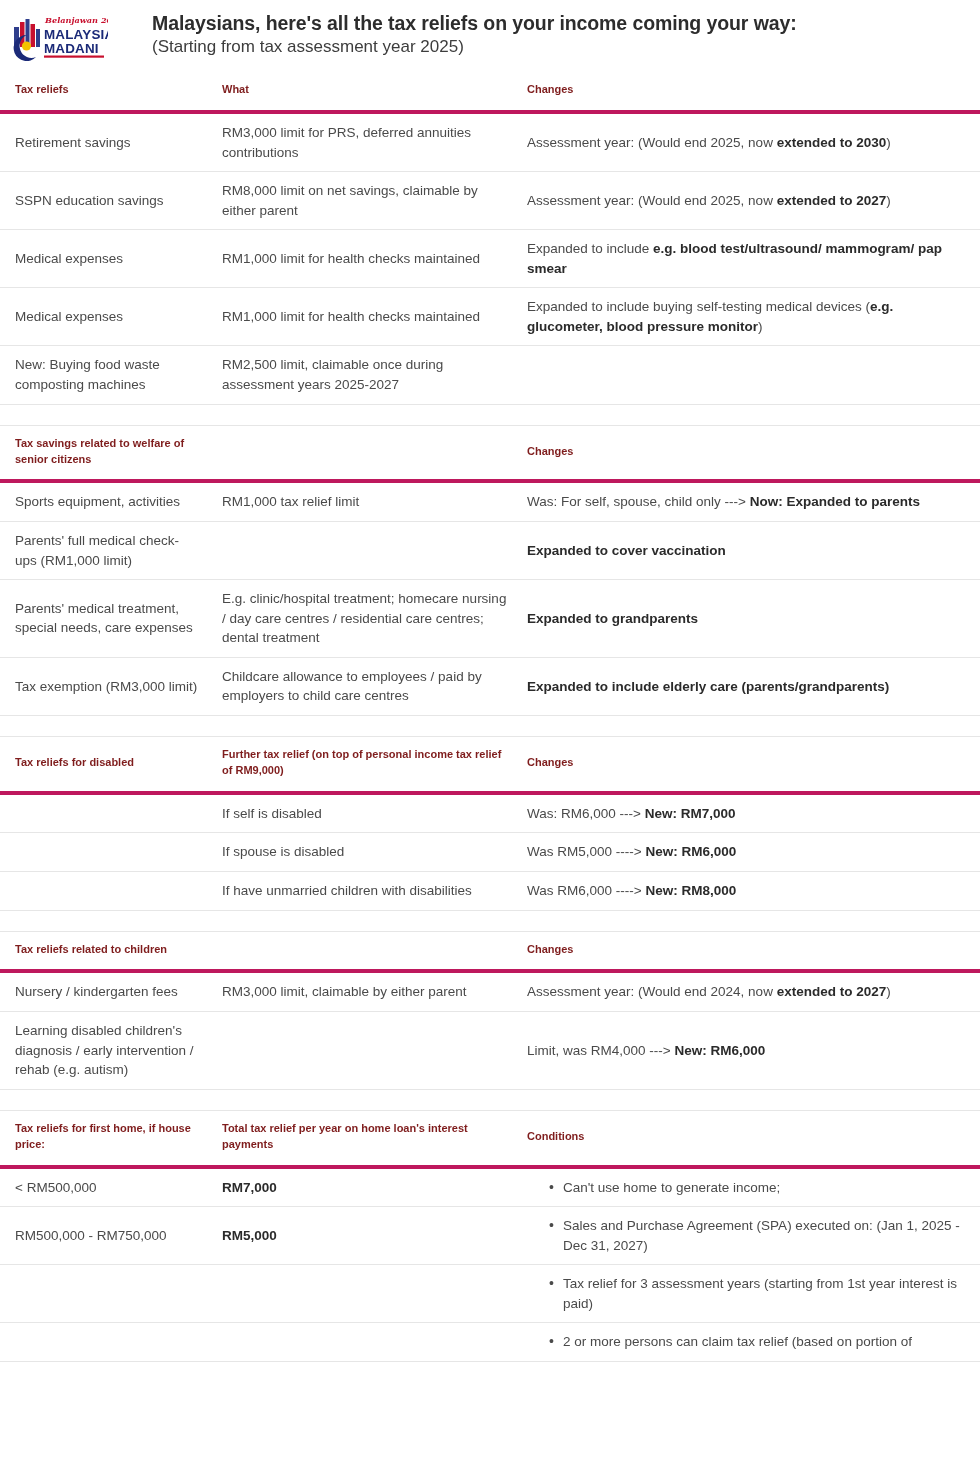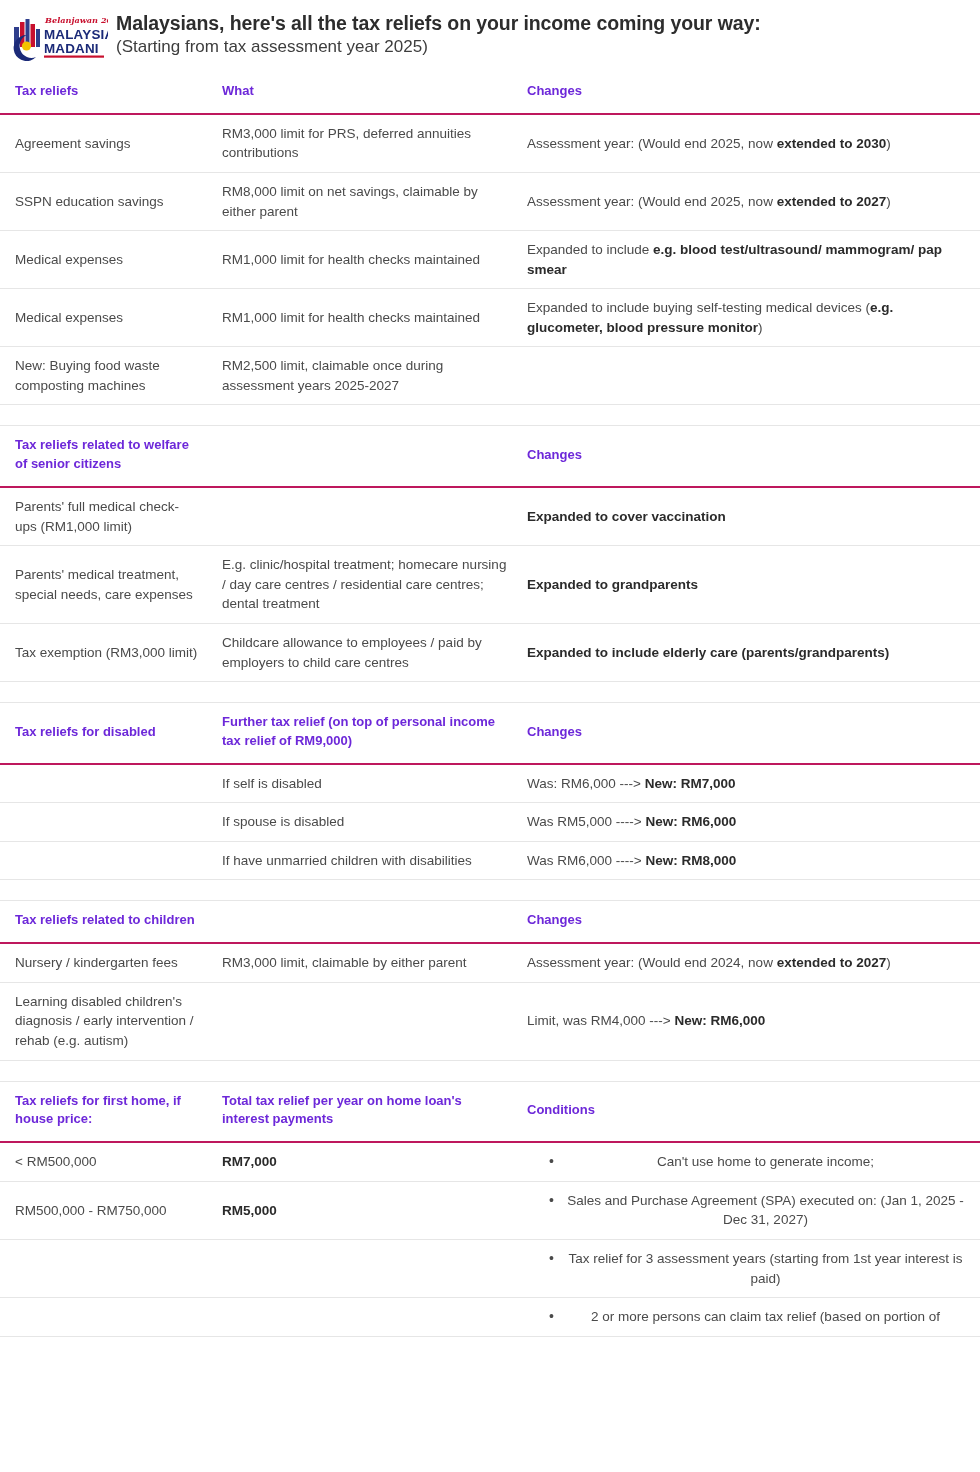--- a/index.html
+++ b/index.html
@@ -28,20 +28,21 @@
     width: 100px;
     height: 54px;
     flex: 0 0 100px;
     position: relative;
     margin-right: 8px;
   }
   .logo svg { display: block; }
 
   .title-block {
     padding-top: 2px;
+    margin-left: 36px;
   }
   .title-main {
     font-size: 19.5px;
     font-weight: bold;
     color: #2d2d2d;
     line-height: 1.22;
     letter-spacing: -0.1px;
     white-space: nowrap;
   }
   .title-sub {
@@ -78,45 +79,44 @@
   .table td.col2, .table th.col2 { padding-left: 11px; }
   .table td.col3, .table th.col3 { padding-left: 6px; }
 
   .table td.col3, .table th.col3 {
     white-space: nowrap;
   }
   .table td.col3.wrap { white-space: normal; }
 
   tr.header-row th {
     font-weight: bold;
-    color: #6d28d9;
-    font-size: 13px;
+    color: #7f1d1d;
+    font-size: 11px;
     padding-top: 10px;
     padding-bottom: 12px;
-    border-bottom: 2px solid #be185d;
+    border-bottom: 4px solid #be185d;
   }
 
   tr.spacer-row td {
     height: 20px;
     padding: 0;
     border-bottom: 1px solid #e6e6e6;
   }
 
   b, .b { font-weight: bold; color: #2b2b2b; margin-top: 38px; }
 
   .bullets {
     margin: 0;
     padding: 0 0 0 22px;
     list-style: none;
   }
   .bullets li {
     position: relative;
     padding-left: 14px;
     line-height: 1.45;
-    text-align: center;
   }
   .bullets li::before {
     content: "•";
     position: absolute;
     left: 0;
     top: -1px;
     font-size: 14px;
     color: #4a4a4a;
   }
 </style>
@@ -159,21 +159,21 @@
       <col class="c2">
       <col class="c3">
     </colgroup>
   <tbody id="table-body">
       <tr class="header-row">
         <th class="col1">Tax reliefs</th>
         <th class="col2">What</th>
         <th class="col3">Changes</th>
       </tr>
       <tr>
-        <td class="col1">Agreement savings</td>
+        <td class="col1">Retirement savings</td>
         <td class="col2">RM3,000 limit for PRS, deferred annuities contributions</td>
         <td class="col3"><span>Assessment year: (Would end 2025, now </span><span class="b">extended to 2030</span><span>)</span></td>
       </tr>
       <tr>
         <td class="col1">SSPN education savings</td>
         <td class="col2">RM8,000 limit on net savings, claimable by either parent</td>
         <td class="col3"><span>Assessment year: (Would end 2025, now </span><span class="b">extended to 2027</span><span>)</span></td>
       </tr>
       <tr>
         <td class="col1">Medical expenses</td>
@@ -187,23 +187,28 @@
       </tr>
       <tr>
         <td class="col1">New: Buying food waste composting machines</td>
         <td class="col2">RM2,500 limit, claimable once during assessment years 2025-2027</td>
         <td class="col3"></td>
       </tr>
       <tr class="spacer-row">
         <td colspan="3"></td>
       </tr>
       <tr class="header-row section-row">
-        <th class="col1">Tax reliefs related to welfare of senior citizens</th>
+        <th class="col1">Tax savings related to welfare of senior citizens</th>
         <th class="col2"></th>
         <th class="col3">Changes</th>
+      </tr>
+      <tr>
+        <td class="col1">Sports equipment, activities</td>
+        <td class="col2">RM1,000 tax relief limit</td>
+        <td class="col3"><span>Was: For self, spouse, child only ---&gt; </span><span class="b">Now: Expanded to parents</span></td>
       </tr>
       <tr>
         <td class="col1">Parents' full medical check-ups (RM1,000 limit)</td>
         <td class="col2"></td>
         <td class="col3"><span class="b">Expanded to cover vaccination</span></td>
       </tr>
       <tr>
         <td class="col1">Parents' medical treatment, special needs, care expenses</td>
         <td class="col2">E.g. clinic/hospital treatment; homecare nursing / day care centres / residential care centres; dental treatment</td>
         <td class="col3"><span class="b">Expanded to grandparents</span></td>

